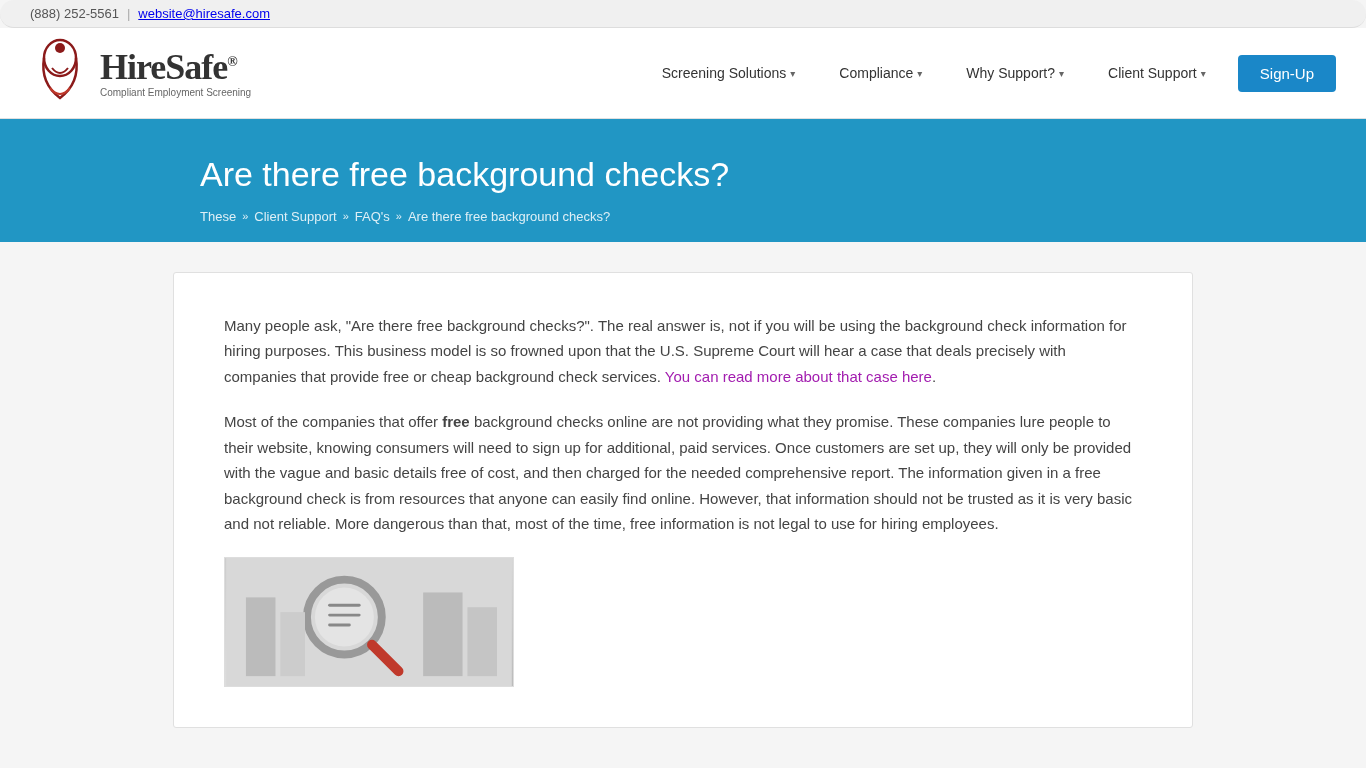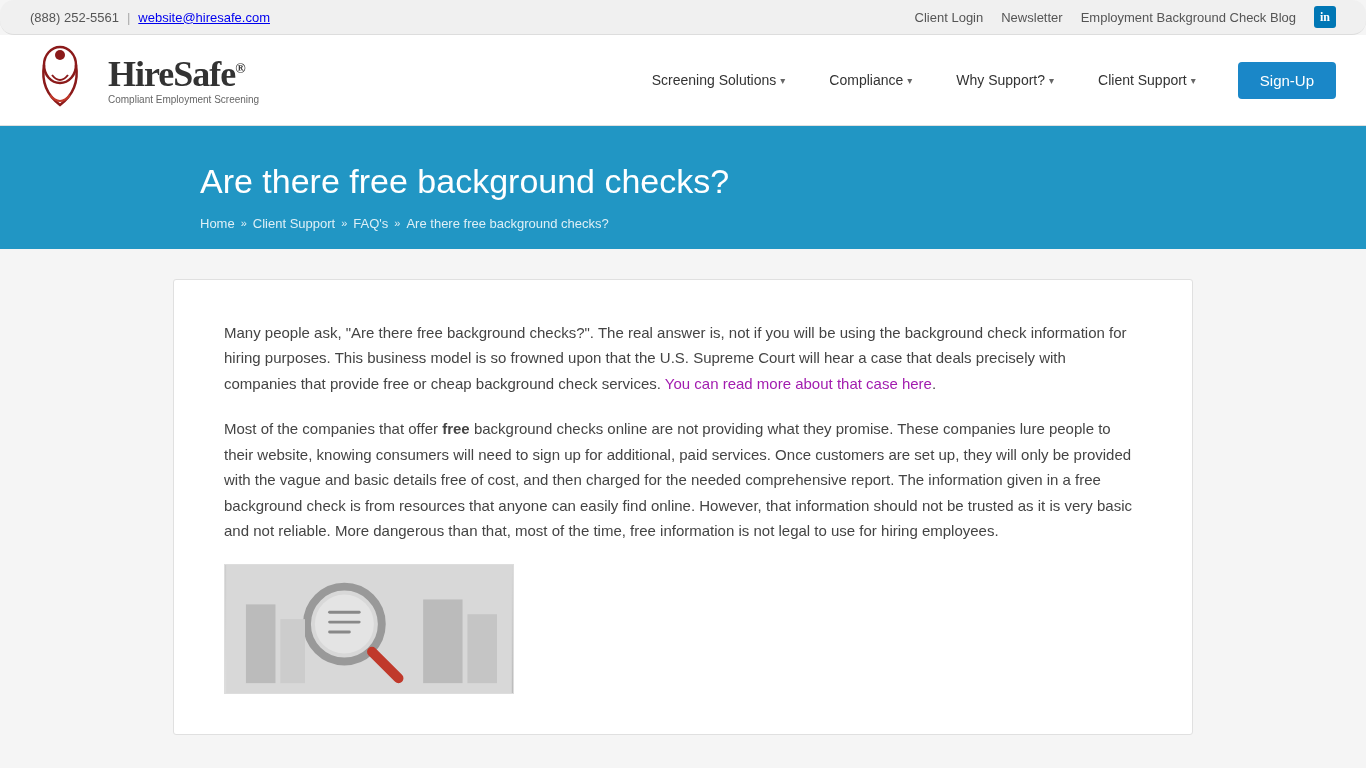--- a/index.html
+++ b/index.html
@@ -35,21 +35,21 @@
       align-items: center;
       justify-content: space-between;
       border-bottom: 1px solid #e0e0e0;
       min-height: 80px;
     }
     .logo-area { display: flex; align-items: center; gap: 10px; }
     .logo-icon {
       width: 60px; height: 70px;
       position: relative;
     }
-    .logo-text-area { display: flex; flex-direction: column; margin-left: 8px; }
+    .logo-text-area { display: flex; flex-direction: column; }
     .logo-name {
       font-size: 36px; font-weight: bold; color: #8b1a1a;
       font-family: Georgia, serif; letter-spacing: -1px; line-height: 1;
     }
     .logo-name span { color: #333; }
     .logo-tagline { font-size: 10px; color: #666; margin-top: 2px; }
     .logo-reg { font-size: 14px; vertical-align: super; }
 
     
     .nav { display: flex; align-items: center; gap: 20px; }
@@ -65,21 +65,21 @@
     .nav-chevron { font-size: 10px; color: #666; }
     .signup-btn {
       background: #1a87c8;
       color: white;
       padding: 10px 22px;
       border: none;
       border-radius: 4px;
       font-size: 15px;
       cursor: pointer;
       font-weight: 500;
-      margin-left: 10px;
+      margin-left: 0;
     }
 
     
     .hero-banner {
       background: #2196c4;
       padding: 35px 30px 18px 200px;
       color: white;
     }
     .hero-title {
       font-size: 34px;
@@ -135,26 +135,20 @@
   </style>
 </head>
 <body>
 
 <div class="top-bar">
   <div class="top-bar-left">
     <span>(888) 252-5561</span>
     <span class="divider">|</span>
     <a href="#">website@hiresafe.com</a>
   </div>
-  <div class="top-bar-right">
-    <a href="#">Client Login</a>
-    <a href="#">Newsletter</a>
-    <a href="#">Employment Background Check Blog</a>
-    <span class="linkedin-icon">in</span>
-  </div>
 </div>
 
 <div class="header">
   <div class="logo-area">
 
     <div class="logo-icon">
       <svg width="60" height="70" viewBox="0 0 60 70">
 
         <ellipse cx="30" cy="20" rx="16" ry="18" fill="none" stroke="#8b1a1a" stroke-width="2.5"></ellipse>
         <path d="M14 20 Q10 45 30 60 Q50 45 46 20" fill="none" stroke="#8b1a1a" stroke-width="2.5"></path>
@@ -189,21 +183,21 @@
       <span>Client Support</span>
       <span class="nav-chevron">▾</span>
     </a>
     <button class="signup-btn">Sign-Up</button>
   </div>
 </div>
 
 <div class="hero-banner">
   <h1 class="hero-title">Are there free background checks?</h1>
   <div class="breadcrumb">
-    <a href="#">Home</a>
+    <a href="#">These</a>
     <span class="breadcrumb-sep">»</span>
     <a href="#">Client Support</a>
     <span class="breadcrumb-sep">»</span>
     <a href="#">FAQ's</a>
     <span class="breadcrumb-sep">»</span>
     <span>Are there free background checks?</span>
   </div>
 </div>
 
 <div class="main-container">

